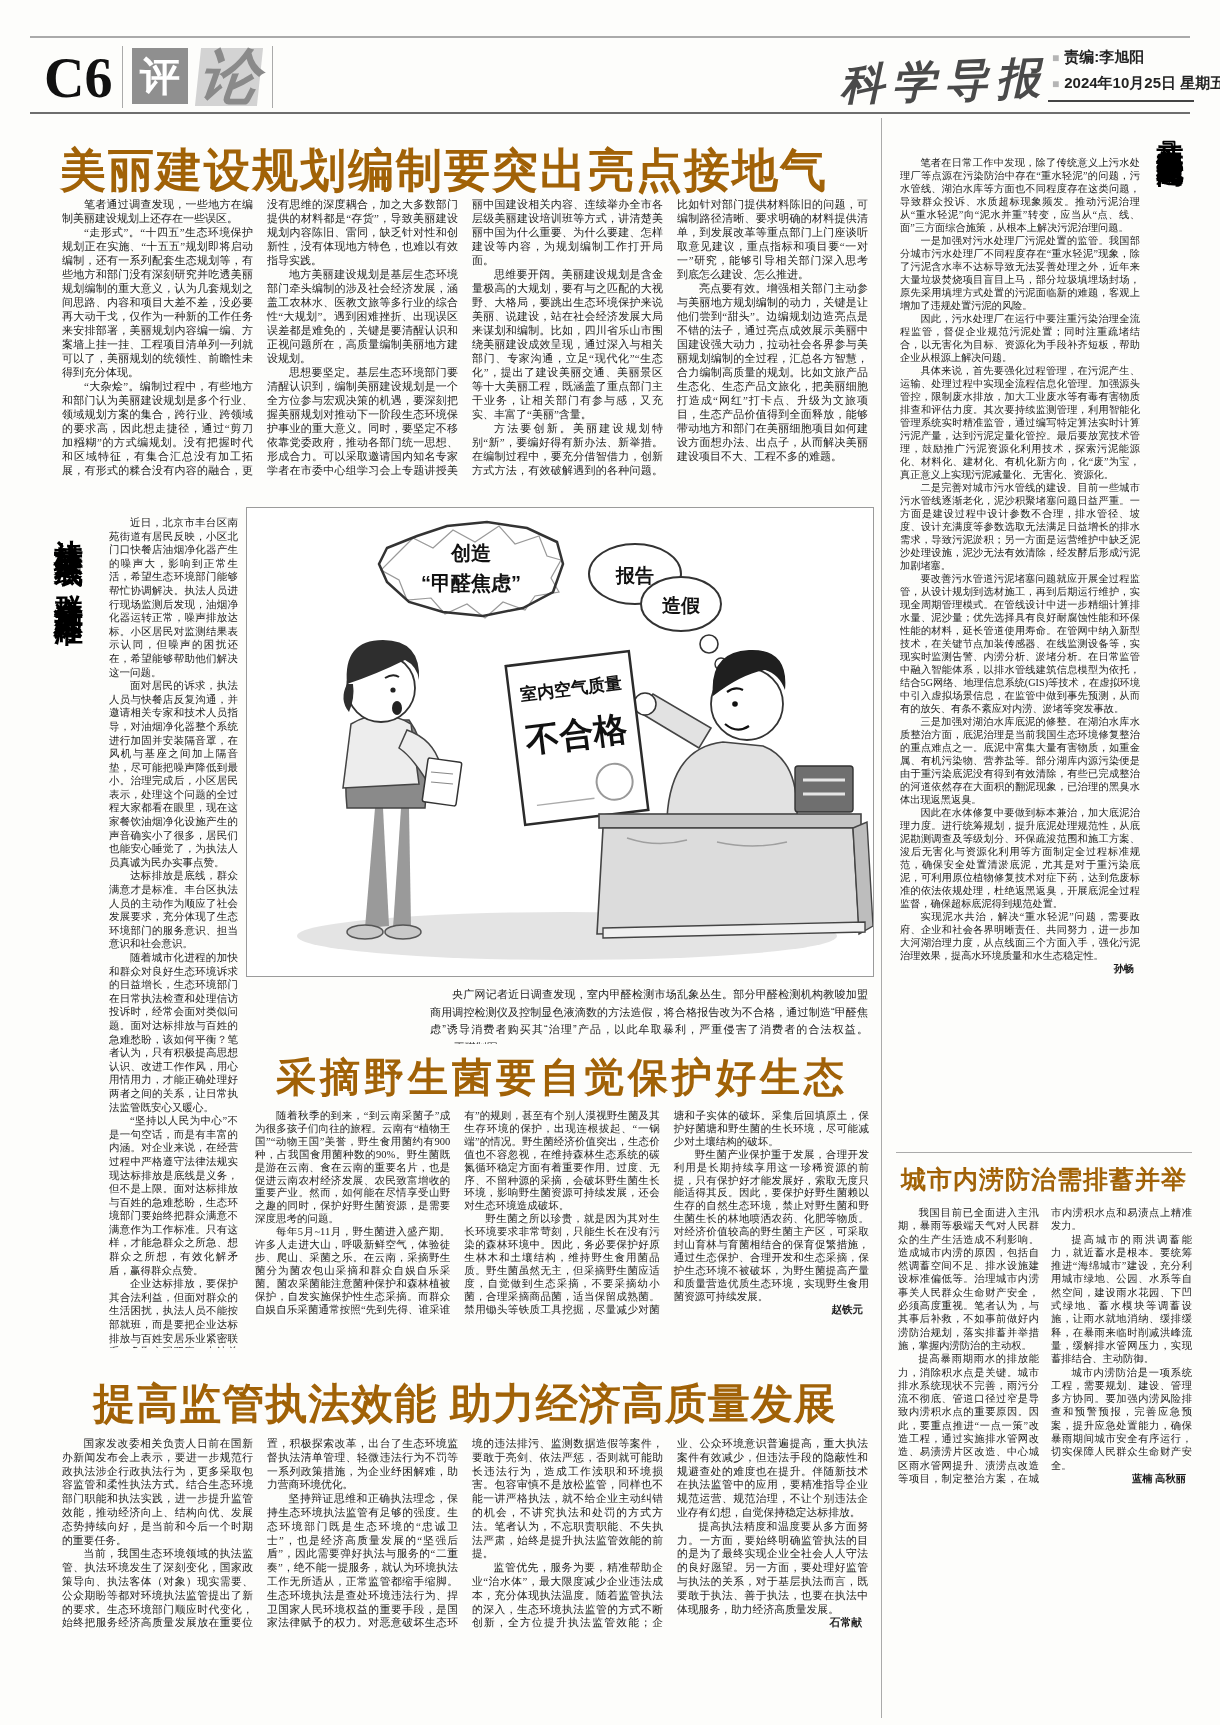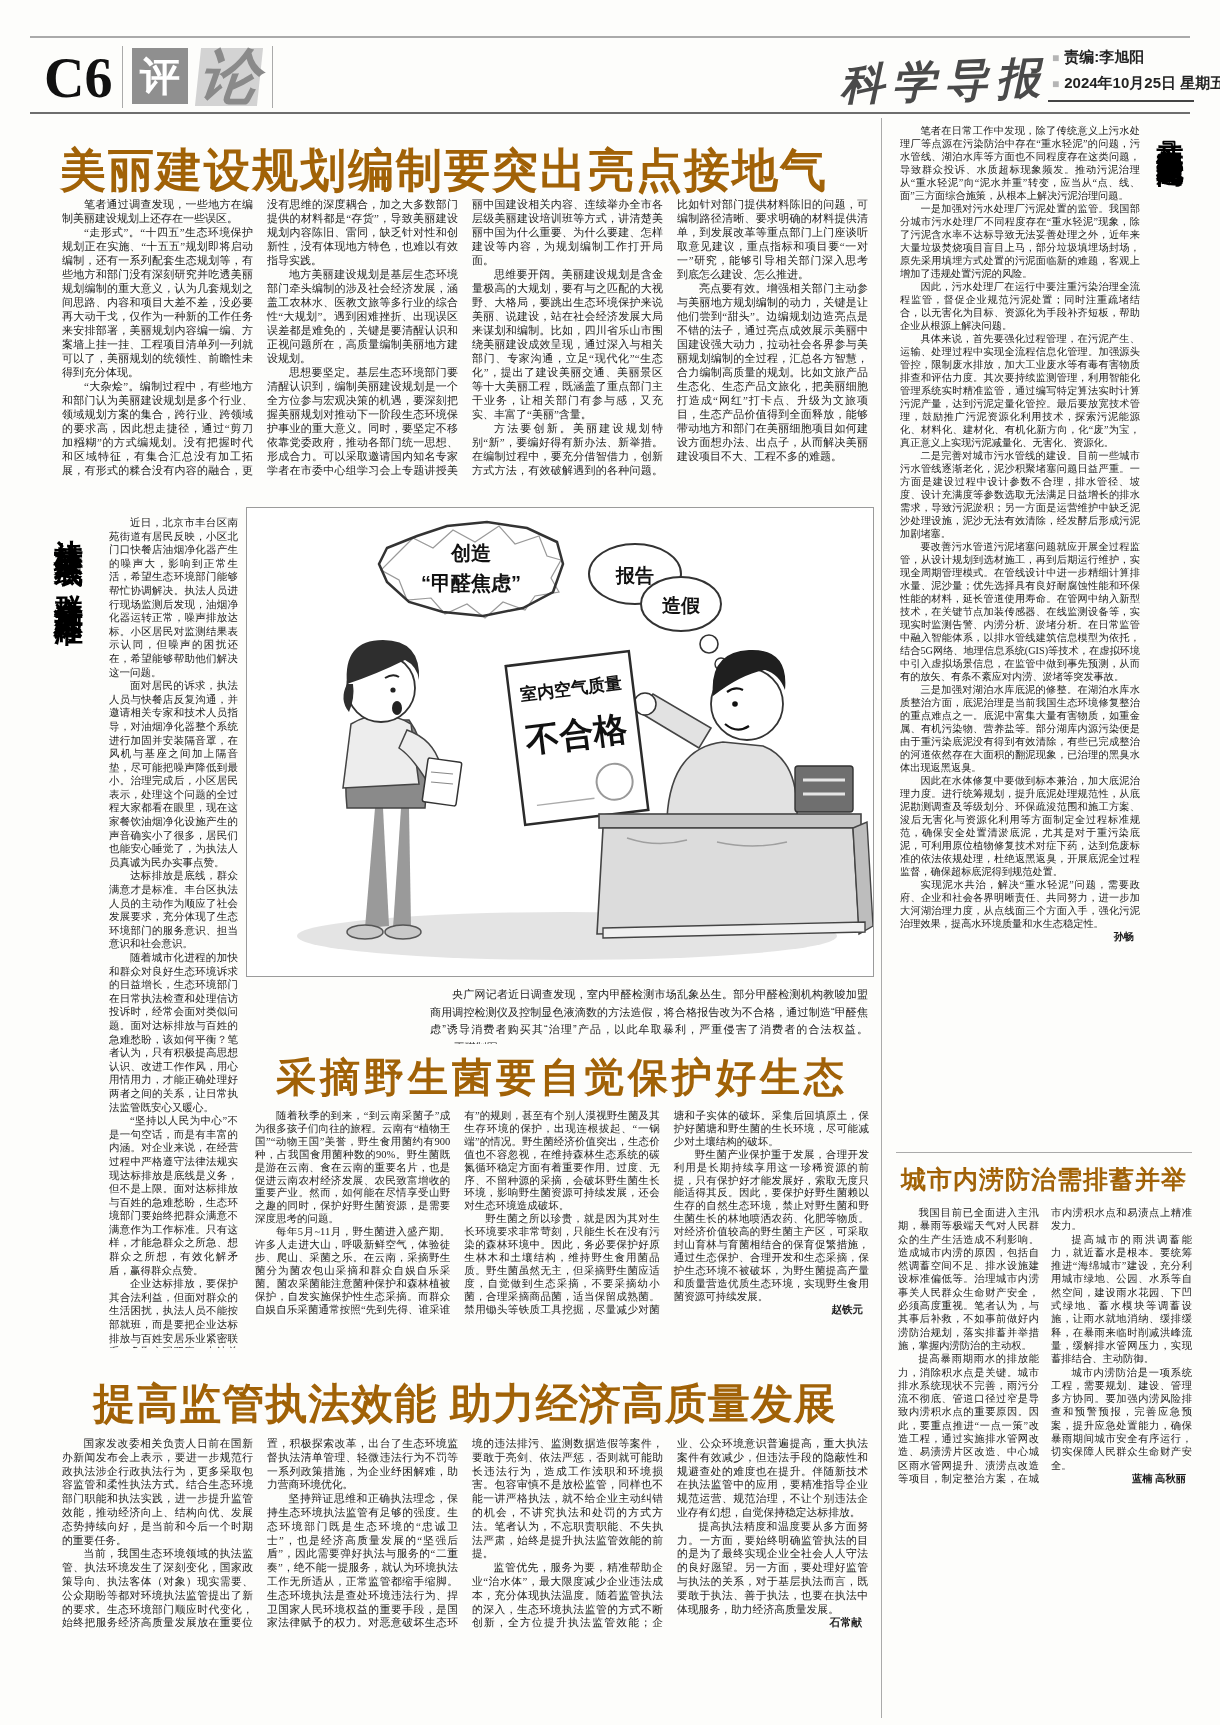--- a/index.html
+++ b/index.html
@@ -172,21 +172,21 @@
         <p>随着秋季的到来，“到云南采菌子”成为很多孩子们向往的旅程。云南有“植物王国”“动物王国”美誉，野生食用菌约有900种，占我国食用菌种数的90%。野生菌既是游在云南、食在云南的重要名片，也是促进云南农村经济发展、农民致富增收的重要产业。然而，如何能在尽情享受山野之趣的同时，保护好野生菌资源，是需要深度思考的问题。</p>
         <p>每年5月~11月，野生菌进入盛产期。许多人走进大山，呼吸新鲜空气，体验徒步、爬山、采菌之乐。在云南，采摘野生菌分为菌农包山采摘和群众自娱自乐采菌。菌农采菌能注意菌种保护和森林植被保护，自发实施保护性生态采摘。而群众自娱自乐采菌通常按照“先到先得、谁采谁有”的规则，甚至有个别人漠视野生菌及其生存环境的保护，出现连根拔起、“一锅端”的情况。野生菌经济价值突出，生态价值也不容忽视，在维持森林生态系统的碳氮循环稳定方面有着重要作用。过度、无序、不留种源的采摘，会破坏野生菌生长环境，影响野生菌资源可持续发展，还会对生态环境造成破坏。</p>
         <p>野生菌之所以珍贵，就是因为其对生长环境要求非常苛刻，只能生长在没有污染的森林环境中。因此，务必要保护好原生林木和土壤结构，维持野生食用菌品质。野生菌虽然无主，但采摘野生菌应适度，自觉做到生态采摘，不要采摘幼小菌，合理采摘商品菌，适当保留成熟菌。禁用锄头等铁质工具挖掘，尽量减少对菌塘和子实体的破坏。采集后回填原土，保护好菌塘和野生菌的生长环境，尽可能减少对土壤结构的破坏。</p>
         <p>野生菌产业保护重于发展，合理开发利用是长期持续享用这一珍稀资源的前提，只有保护好才能发展好，索取无度只能适得其反。因此，要保护好野生菌赖以生存的自然生态环境，禁止对野生菌和野生菌生长的林地喷洒农药、化肥等物质。对经济价值较高的野生菌主产区，可采取封山育林与育菌相结合的保育促繁措施，通过生态保护、合理开发和生态采摘，保护生态环境不被破坏，为野生菌提高产量和质量营造优质生态环境，实现野生食用菌资源可持续发展。</p>
       </div>
     <div class="byline" style="font-size:10.5px;">赵铁元</div>
   </div>
 
   <div class="abs" style="left:900px;top:124px;width:292px;height:1022px;">
     <div class="v-head" style="float:right;font-size:27px;letter-spacing:1px;height:504px;width:44px;margin-left:8px;line-height:44px;">从三方面着手解决『重水轻泥』问题</div>
-    <div class="body-text" style="font-size:10.2px;line-height:13px;height:1022px;">
+    <div class="body-text" style="font-size:10.2px;line-height:13px;height:1022px;margin-top:32px;">
       <div>
           <p>笔者在日常工作中发现，除了传统意义上污水处理厂等点源在污染防治中存在“重水轻泥”的问题，污水管线、湖泊水库等方面也不同程度存在这类问题，导致群众投诉、水质超标现象频发。推动污泥治理从“重水轻泥”向“泥水并重”转变，应当从“点、线、面”三方面综合施策，从根本上解决污泥治理问题。</p>
           <p>一是加强对污水处理厂污泥处置的监管。我国部分城市污水处理厂不同程度存在“重水轻泥”现象，除了污泥含水率不达标导致无法妥善处理之外，近年来大量垃圾焚烧项目盲目上马，部分垃圾填埋场封场，原先采用填埋方式处置的污泥面临新的难题，客观上增加了违规处置污泥的风险。</p>
           <p>因此，污水处理厂在运行中要注重污染治理全流程监管，督促企业规范污泥处置；同时注重疏堵结合，以无害化为目标、资源化为手段补齐短板，帮助企业从根源上解决问题。</p>
           <p>具体来说，首先要强化过程管理，在污泥产生、运输、处理过程中实现全流程信息化管理。加强源头管控，限制废水排放，加大工业废水等有毒有害物质排查和评估力度。其次要持续监测管理，利用智能化管理系统实时精准监管，通过编写特定算法实时计算污泥产量，达到污泥定量化管控。最后要放宽技术管理，鼓励推广污泥资源化利用技术，探索污泥能源化、材料化、建材化、有机化新方向，化“废”为宝，真正意义上实现污泥减量化、无害化、资源化。</p>
           <p>二是完善对城市污水管线的建设。目前一些城市污水管线逐渐老化，泥沙积聚堵塞问题日益严重。一方面是建设过程中设计参数不合理，排水管径、坡度、设计充满度等参数选取无法满足日益增长的排水需求，导致污泥淤积；另一方面是运营维护中缺乏泥沙处理设施，泥沙无法有效清除，经发酵后形成污泥加剧堵塞。</p>
           <p>要改善污水管道污泥堵塞问题就应开展全过程监管，从设计规划到选材施工，再到后期运行维护，实现全周期管理模式。在管线设计中进一步精细计算排水量、泥沙量；优先选择具有良好耐腐蚀性能和环保性能的材料，延长管道使用寿命。在管网中纳入新型技术，在关键节点加装传感器、在线监测设备等，实现实时监测告警、内涝分析、淤堵分析。在日常监管中融入智能体系，以排水管线建筑信息模型为依托，结合5G网络、地理信息系统(GIS)等技术，在虚拟环境中引入虚拟场景信息，在监管中做到事先预测，从而有的放矢、有条不紊应对内涝、淤堵等突发事故。</p>
           <p>三是加强对湖泊水库底泥的修整。在湖泊水库水质整治方面，底泥治理是当前我国生态环境修复整治的重点难点之一。底泥中富集大量有害物质，如重金属、有机污染物、营养盐等。部分湖库内源污染便是由于重污染底泥没有得到有效清除，有些已完成整治的河道依然存在大面积的翻泥现象，已治理的黑臭水体出现返黑返臭。</p>
           <p>因此在水体修复中要做到标本兼治，加大底泥治理力度。进行统筹规划，提升底泥处理规范性，从底泥勘测调查及等级划分、环保疏浚范围和施工方案、浚后无害化与资源化利用等方面制定全过程标准规范，确保安全处置清淤底泥，尤其是对于重污染底泥，可利用原位植物修复技术对症下药，达到危废标准的依法依规处理，杜绝返黑返臭，开展底泥全过程监督，确保超标底泥得到规范处置。</p>
           <p>实现泥水共治，解决“重水轻泥”问题，需要政府、企业和社会各界明晰责任、共同努力，进一步加大河湖治理力度，从点线面三个方面入手，强化污泥治理效果，提高水环境质量和水生态稳定性。</p>

